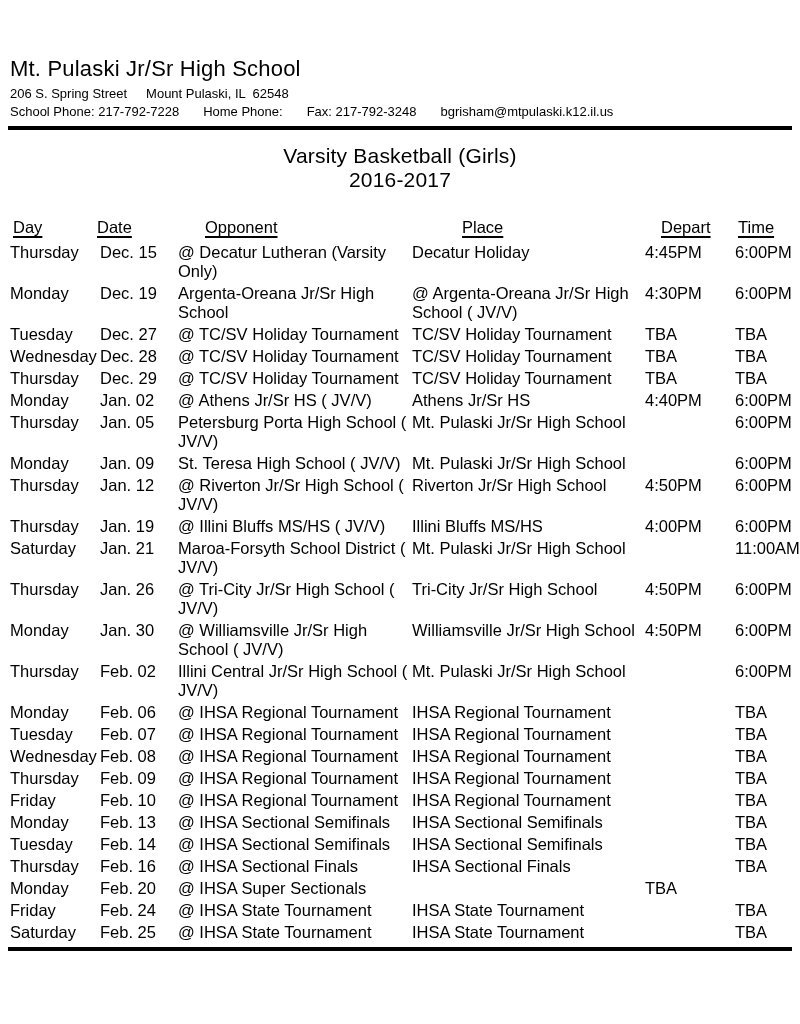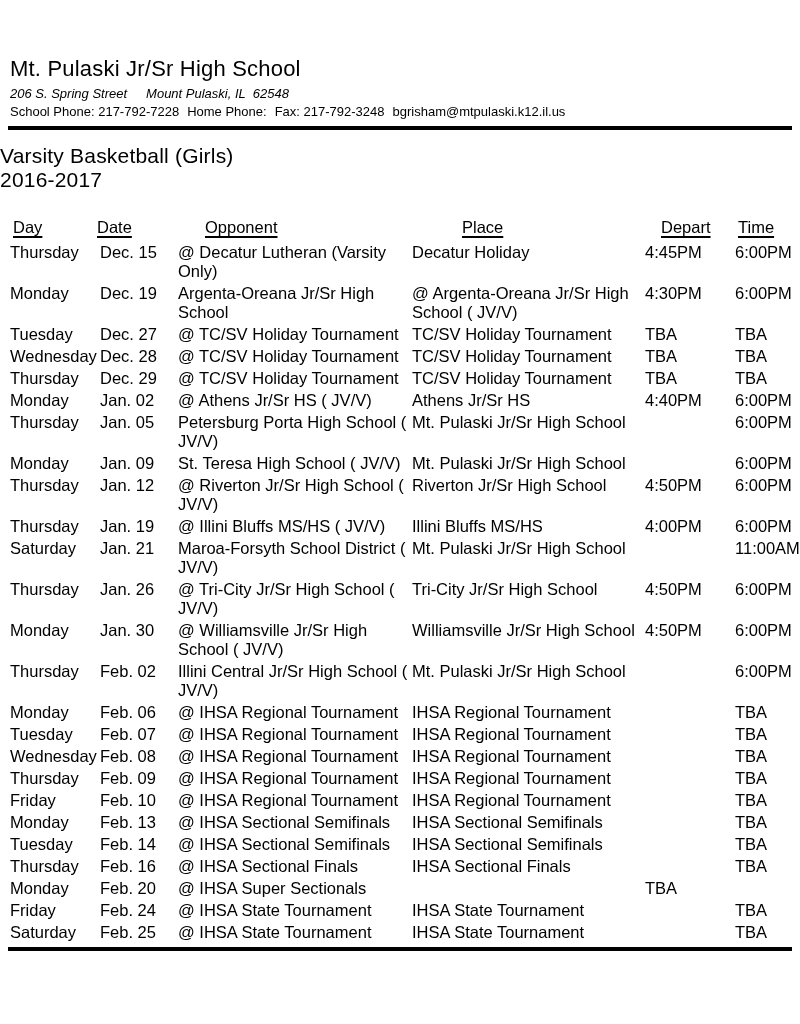--- a/index.html
+++ b/index.html
@@ -6,30 +6,30 @@
   html, body { background: #fff; }
   body {
     width: 800px; height: 1024px;
     position: relative; overflow: hidden;
     color: #000;
     font-family: "Liberation Sans", sans-serif;
     -webkit-font-smoothing: antialiased;
   }
   .school-header { position: absolute; left: 10px; top: 56px; }
   .school-name { font-size: 22px; line-height: 26px; letter-spacing: 0.2px; }
-  .address-line { font-size: 13px; line-height: 17px; margin-top: 3px; display: flex; font-style: italic; }
+  .address-line { font-size: 13px; line-height: 17px; margin-top: 3px; display: flex; }
   .addr-city { margin-left: 19px; white-space: pre; }
   .contact-line { font-size: 13px; line-height: 17px; margin-top: 1px; display: flex; }
-  .contact-line .seg + .seg { margin-left: 8px; }
+  .contact-line .seg + .seg { margin-left: 24px; }
   .rule { position: absolute; left: 8px; right: 8px; height: 4px; background: #000; }
   .rule-top { top: 126px; }
   .rule-bottom { top: 947px; }
   .doc-title {
     position: absolute; left: 0; right: 0; top: 144px;
-    text-align: left; font-size: 21px; line-height: 24px;
+    text-align: center; font-size: 21px; line-height: 24px;
     letter-spacing: 0.2px;
   }
   .schedule { position: absolute; left: 10px; top: 218px; width: 789px; font-size: 16.5px; }
   .srow {
     display: grid;
     grid-template-columns: 90px 78px 234px 233px 90px 64px;
     line-height: 19px;
     margin-bottom: 3px;
     align-items: start;
   }

